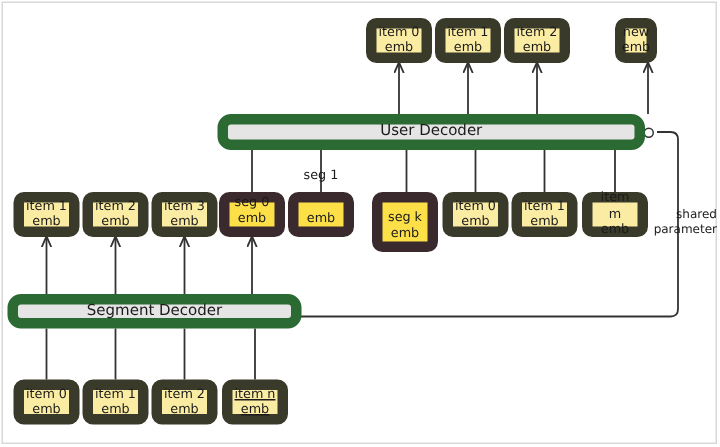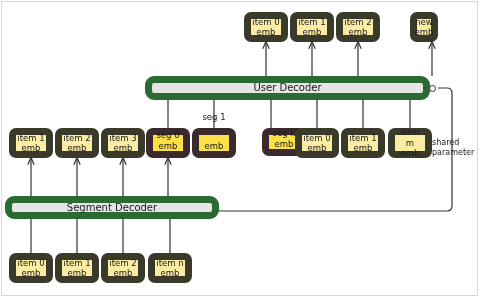--- a/index.html
+++ b/index.html
@@ -61,21 +61,21 @@
     border-radius: 9px;
     font-size: 10px;
     line-height: 12px;
     flex-direction: row;
   }
   .label-text {
     position: absolute;
     font-size: 8px;
     line-height: 10px;
     color: #1a1a1a;
-    text-align: left;
+    text-align: right;
     white-space: pre-line;
   }
   svg.wires {
     position: absolute;
     left: 0;
     top: 0;
     width: 480px;
     height: 298px;
     pointer-events: none;
   }
@@ -169,53 +169,53 @@
     <span>emb</span>
   </div>
   <div class="node seg" style="left:146px; top:128px; width:44px; height:30px;">
     <span>seg 0</span>
     <span>emb</span>
   </div>
   <div class="node seg" style="left:192px; top:128px; width:44px; height:30px;gap:18px;">
     <span>seg 1</span>
     <span>emb</span>
   </div>
-  <div class="node seg" style="left:262px; top:128px; width:44px; height:28px;">
+  <div class="node seg" style="left:248px; top:128px; width:44px; height:40px;">
     <span>seg k</span>
     <span>emb</span>
   </div>
   <div class="node item" style="left:295px; top:128px; width:44px; height:30px;">
     <span>item 0</span>
     <span>emb</span>
   </div>
   <div class="node item" style="left:341px; top:128px; width:44px; height:30px;">
     <span>item 1</span>
     <span>emb</span>
   </div>
   <div class="node item" style="left:388px; top:128px; width:44px; height:30px;">
     <span>item m</span>
     <span>emb</span>
   </div>
 
   <div class="label-text" style="left:432px; top:138px; width:46px;">shared
 parameter</div>
 
-  <div class="node decoder" style="left:5px; top:196px; width:214px; height:23px;">
+  <div class="node decoder" style="left:5px; top:196px; width:196px; height:23px;">
     <span>Segment Decoder</span>
   </div>
 
   <div class="node item" style="left:9px; top:253px; width:44px; height:30px;">
     <span>item 0</span>
     <span>emb</span>
   </div>
   <div class="node item" style="left:55px; top:253px; width:44px; height:30px;">
     <span>item 1</span>
     <span>emb</span>
   </div>
   <div class="node item" style="left:101px; top:253px; width:44px; height:30px;">
     <span>item 2</span>
     <span>emb</span>
   </div>
-  <div class="node item" style="left:148px; top:253px; width:44px; height:30px;">
+  <div class="node item" style="left:148px; top:253px; width:44px; height:30px;text-decoration:underline;">
     <span>item n</span>
     <span>emb</span>
   </div>
 </div>
 
 </body></html>

